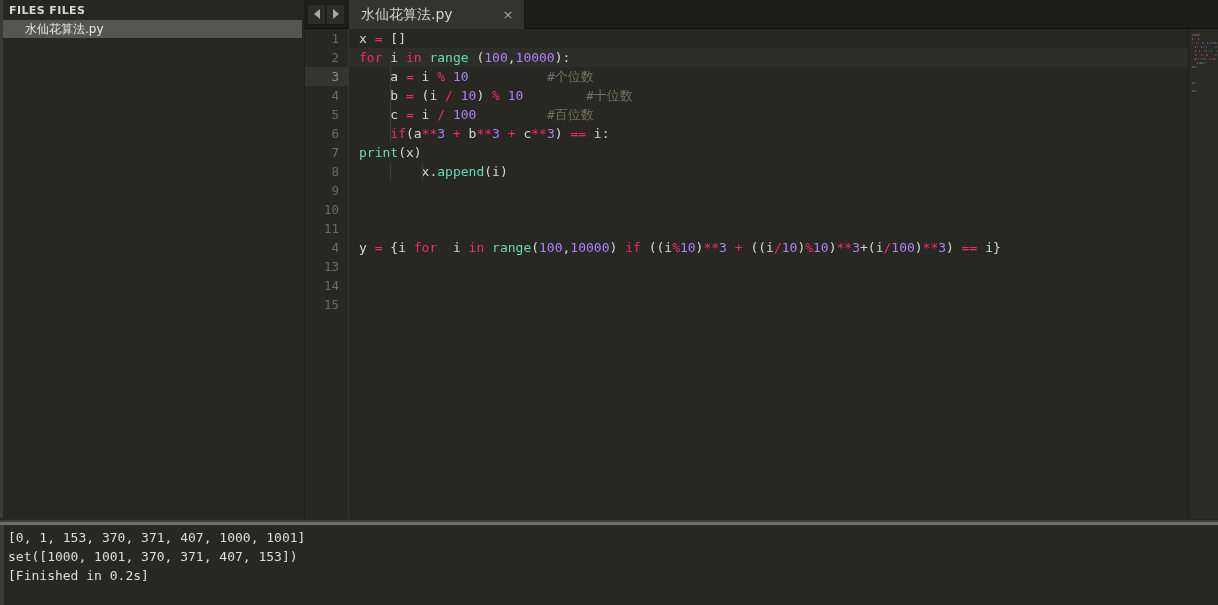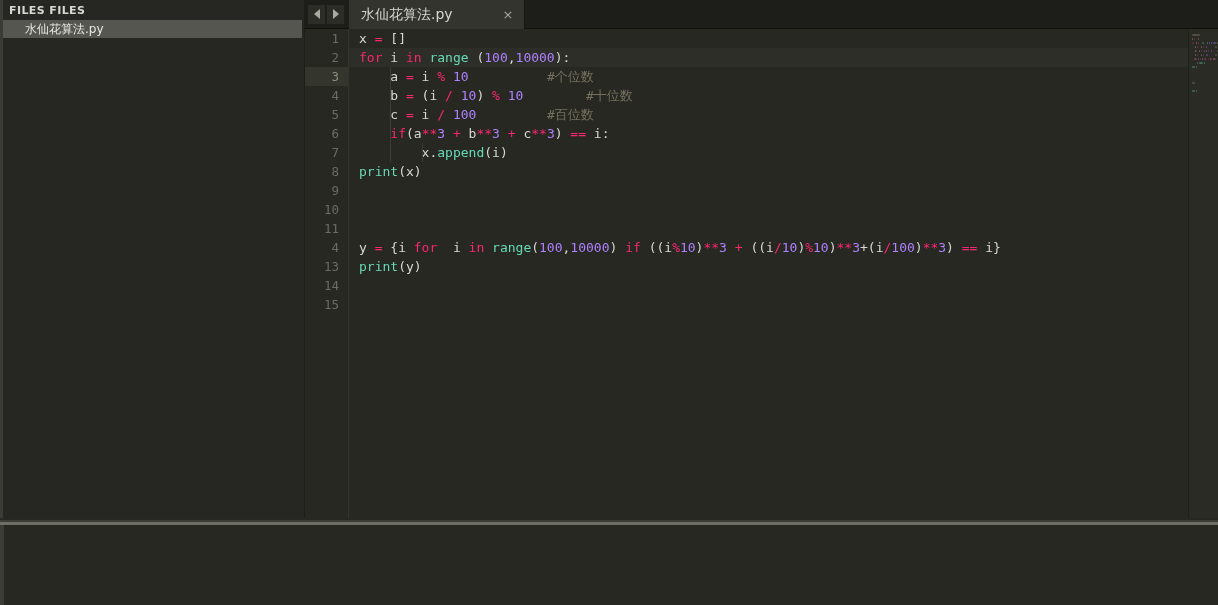--- a/index.html
+++ b/index.html
@@ -296,27 +296,26 @@
         <div class="gutter-line">14</div>
         <div class="gutter-line">15</div>
       </div>
     <div class="code" id="code">
         <div class="code-line"><span class="t-ident">x </span><span class="t-op">=</span><span class="t-punct"> []</span></div>
         <div class="code-line active-row"><span class="t-keyword">for</span><span class="t-ident"> i </span><span class="t-keyword">in</span><span class="t-plain"> </span><span class="t-func">range</span><span class="t-punct"> (</span><span class="t-number">100</span><span class="t-punct">,</span><span class="t-number">10000</span><span class="t-punct">):</span></div>
         <div class="code-line"><span class="indent-guide" style="left: 41.28px;"></span><span class="t-ident">    a </span><span class="t-op">=</span><span class="t-ident"> i </span><span class="t-op">%</span><span class="t-plain"> </span><span class="t-number">10</span><span class="t-plain">          </span><span class="t-comment">#个位数</span></div>
         <div class="code-line"><span class="indent-guide" style="left: 41.28px;"></span><span class="t-ident">    b </span><span class="t-op">=</span><span class="t-punct"> (i </span><span class="t-op">/</span><span class="t-plain"> </span><span class="t-number">10</span><span class="t-punct">) </span><span class="t-op">%</span><span class="t-plain"> </span><span class="t-number">10</span><span class="t-plain">        </span><span class="t-comment">#十位数</span></div>
         <div class="code-line"><span class="indent-guide" style="left: 41.28px;"></span><span class="t-ident">    c </span><span class="t-op">=</span><span class="t-ident"> i </span><span class="t-op">/</span><span class="t-plain"> </span><span class="t-number">100</span><span class="t-plain">         </span><span class="t-comment">#百位数</span></div>
         <div class="code-line"><span class="indent-guide" style="left: 41.28px;"></span><span class="t-plain">    </span><span class="t-keyword">if</span><span class="t-punct">(a</span><span class="t-op">**</span><span class="t-number">3</span><span class="t-plain"> </span><span class="t-op">+</span><span class="t-ident"> b</span><span class="t-op">**</span><span class="t-number">3</span><span class="t-plain"> </span><span class="t-op">+</span><span class="t-ident"> c</span><span class="t-op">**</span><span class="t-number">3</span><span class="t-punct">) </span><span class="t-op">==</span><span class="t-punct"> i:</span></div>
+        <div class="code-line"><span class="t-func">print</span><span class="t-punct">(x)</span></div>
         <div class="code-line"><span class="indent-guide" style="left: 41.28px;"></span><span class="indent-guide" style="left: 72.56px;"></span><span class="t-punct">        x.</span><span class="t-func">append</span><span class="t-punct">(i)</span></div>
-        <div class="code-line"><span class="t-func">print</span><span class="t-punct">(x)</span></div>
         <div class="code-line">&nbsp;</div>
         <div class="code-line">&nbsp;</div>
         <div class="code-line">&nbsp;</div>
         <div class="code-line"><span class="t-ident">y </span><span class="t-op">=</span><span class="t-punct"> {i </span><span class="t-keyword">for</span><span class="t-ident">  i </span><span class="t-keyword">in</span><span class="t-plain"> </span><span class="t-func">range</span><span class="t-punct">(</span><span class="t-number">100</span><span class="t-punct">,</span><span class="t-number">10000</span><span class="t-punct">) </span><span class="t-keyword">if</span><span class="t-punct"> ((i</span><span class="t-op">%</span><span class="t-number">10</span><span class="t-punct">)</span><span class="t-op">**</span><span class="t-number">3</span><span class="t-plain"> </span><span class="t-op">+</span><span class="t-punct"> ((i</span><span class="t-op">/</span><span class="t-number">10</span><span class="t-punct">)</span><span class="t-op">%</span><span class="t-number">10</span><span class="t-punct">)</span><span class="t-op">**</span><span class="t-number">3</span><span class="t-punct">+(i</span><span class="t-op">/</span><span class="t-number">100</span><span class="t-punct">)</span><span class="t-op">**</span><span class="t-number">3</span><span class="t-punct">) </span><span class="t-op">==</span><span class="t-punct"> i}</span></div>
-        <div class="code-line"><span class="t-func">print</span><span class="t-punct">(y)</span></div>
       </div>
   </div>
 
   <div class="minimap" id="minimap">
       <div class="mm-row">
         <span class="mm-seg" style="width: 7.7px; background: rgb(90, 90, 74);"></span>
       </div>
       <div class="mm-row">
         <span class="mm-seg" style="width: 1px; background: rgb(111, 111, 104);"></span>
         <span class="mm-seg" style="width: 1px; background: rgb(142, 39, 71);"></span>
@@ -465,15 +464,20 @@
       </div>
       <div class="mm-row">
         <span class="mm-seg" style="width: 2.75px; background: rgb(61, 127, 108);"></span>
         <span class="mm-seg" style="width: 1.65px; background: rgb(111, 111, 104);"></span>
       </div>
     </div>
 
   <div class="console">
     <div class="console-divider"></div>
     <div class="console-edge"></div>
+    <div id="console-lines">
+        <div class="console-line">[0, 1, 153, 370, 371, 407, 1000, 1001]</div>
+        <div class="console-line">set([1000, 1001, 370, 371, 407, 153])</div>
+        <div class="console-line">[Finished in 0.2s]</div>
+      </div>
   </div>
 
 </div>
 
 </body></html>

